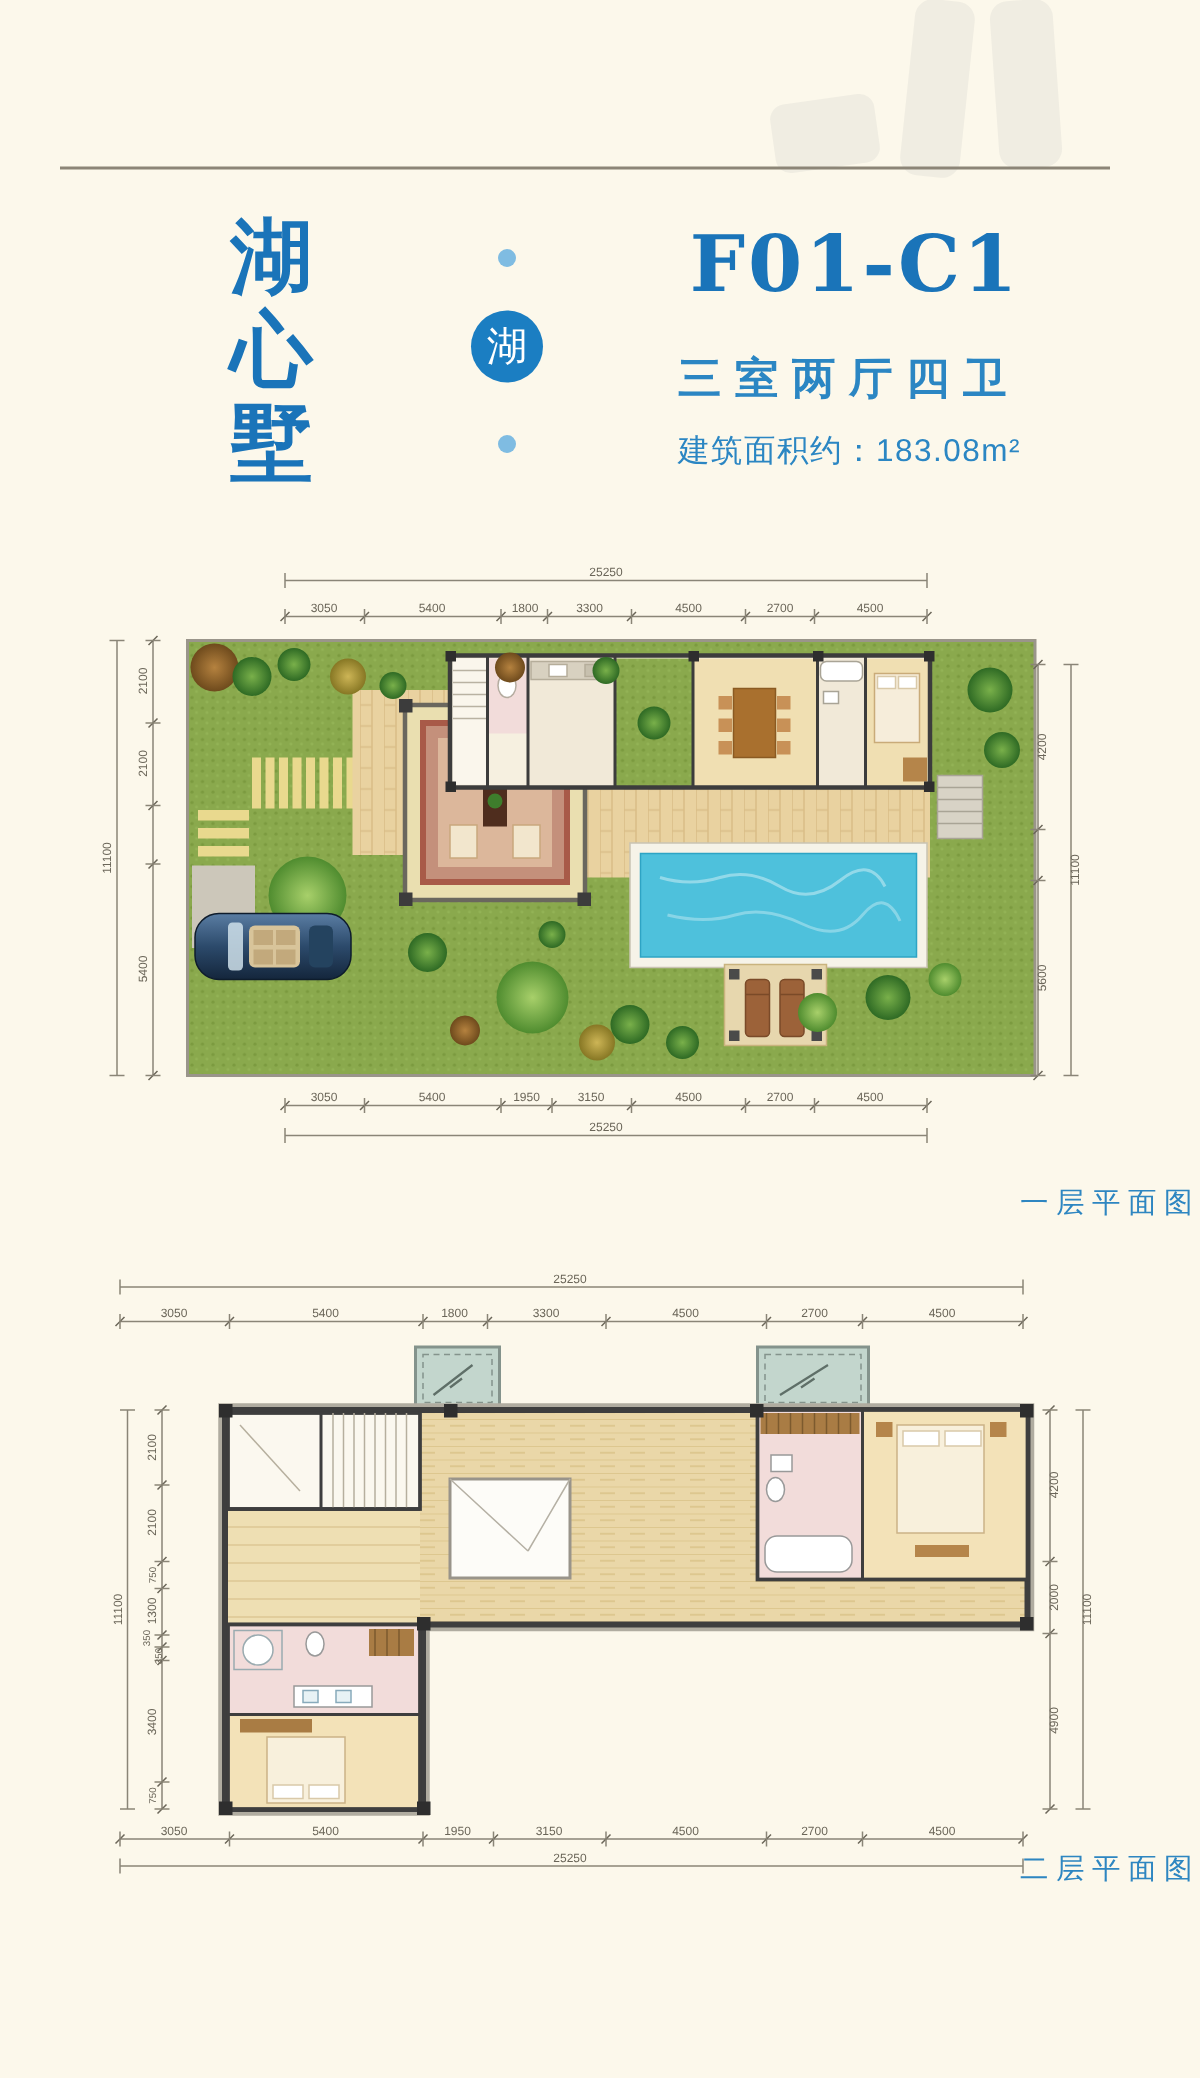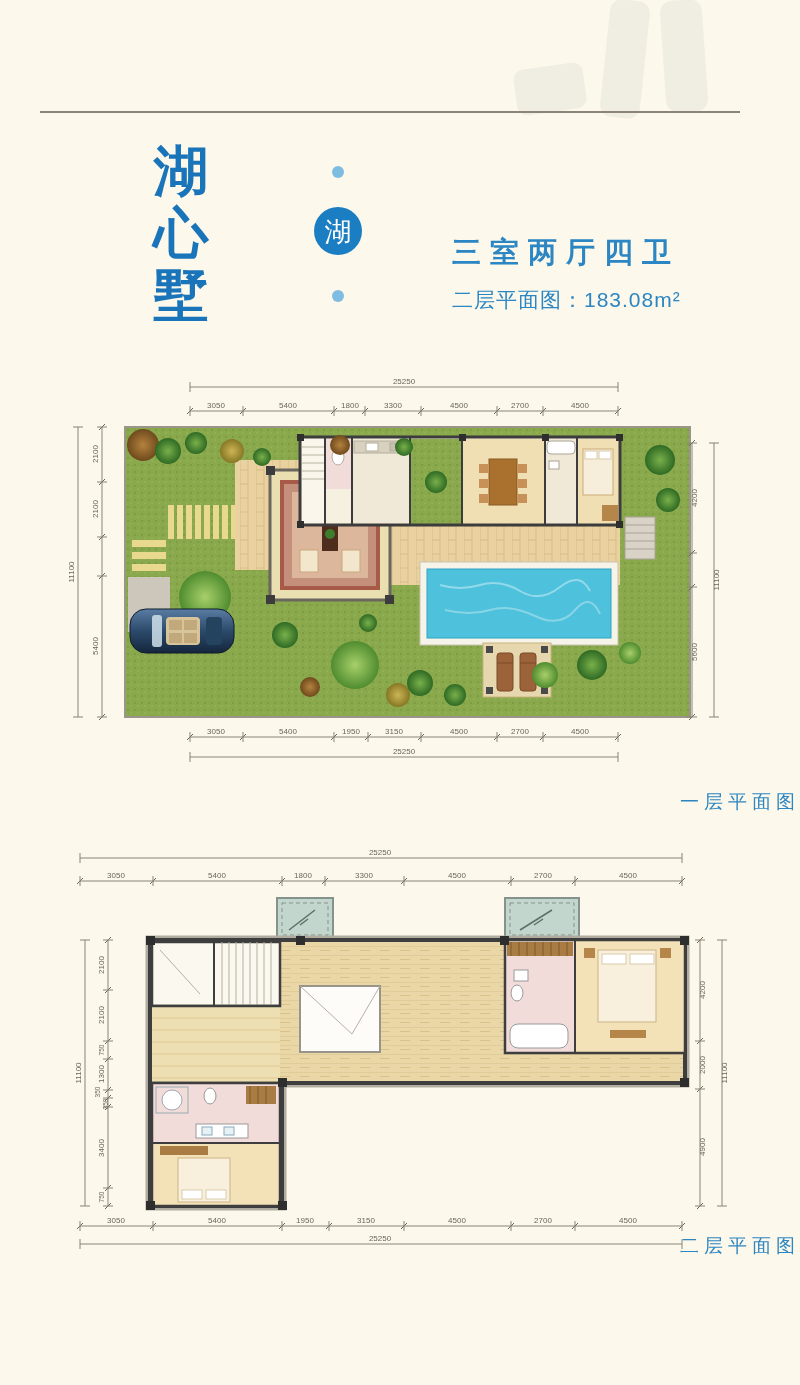--- a/index.html
+++ b/index.html
@@ -52,22 +52,23 @@
   <div class="divider"></div>
 
   <div class="estate">
     <div>湖</div>
     <div>心</div>
     <div>墅</div>
   </div>
   <div class="dot dot-top"></div>
   <div class="badge">湖</div>
   <div class="dot dot-bottom"></div>
+  <div class="unit-code">F01-C1</div>
   <div class="layout-text">三室两厅四卫</div>
-  <div class="area-text">二层平面图：183.08m²</div>
+  <div class="area-text">建筑面积约：183.08m²</div>
 
   <svg class="plan-svg svg1" width="800" height="425" viewBox="0 0 800 425">
     <defs>
       <pattern id="grass" width="7" height="7" patternUnits="userSpaceOnUse">
         <rect width="7" height="7" fill="#8aa94d"></rect>
         <circle cx="2" cy="2" r="1.1" fill="#7b9a3f"></circle>
         <circle cx="5" cy="5" r="1" fill="#93b356"></circle>
       </pattern>
       <pattern id="woodV" width="16" height="14" patternUnits="userSpaceOnUse">
         <rect width="16" height="14" fill="#e9d2a0"></rect>

